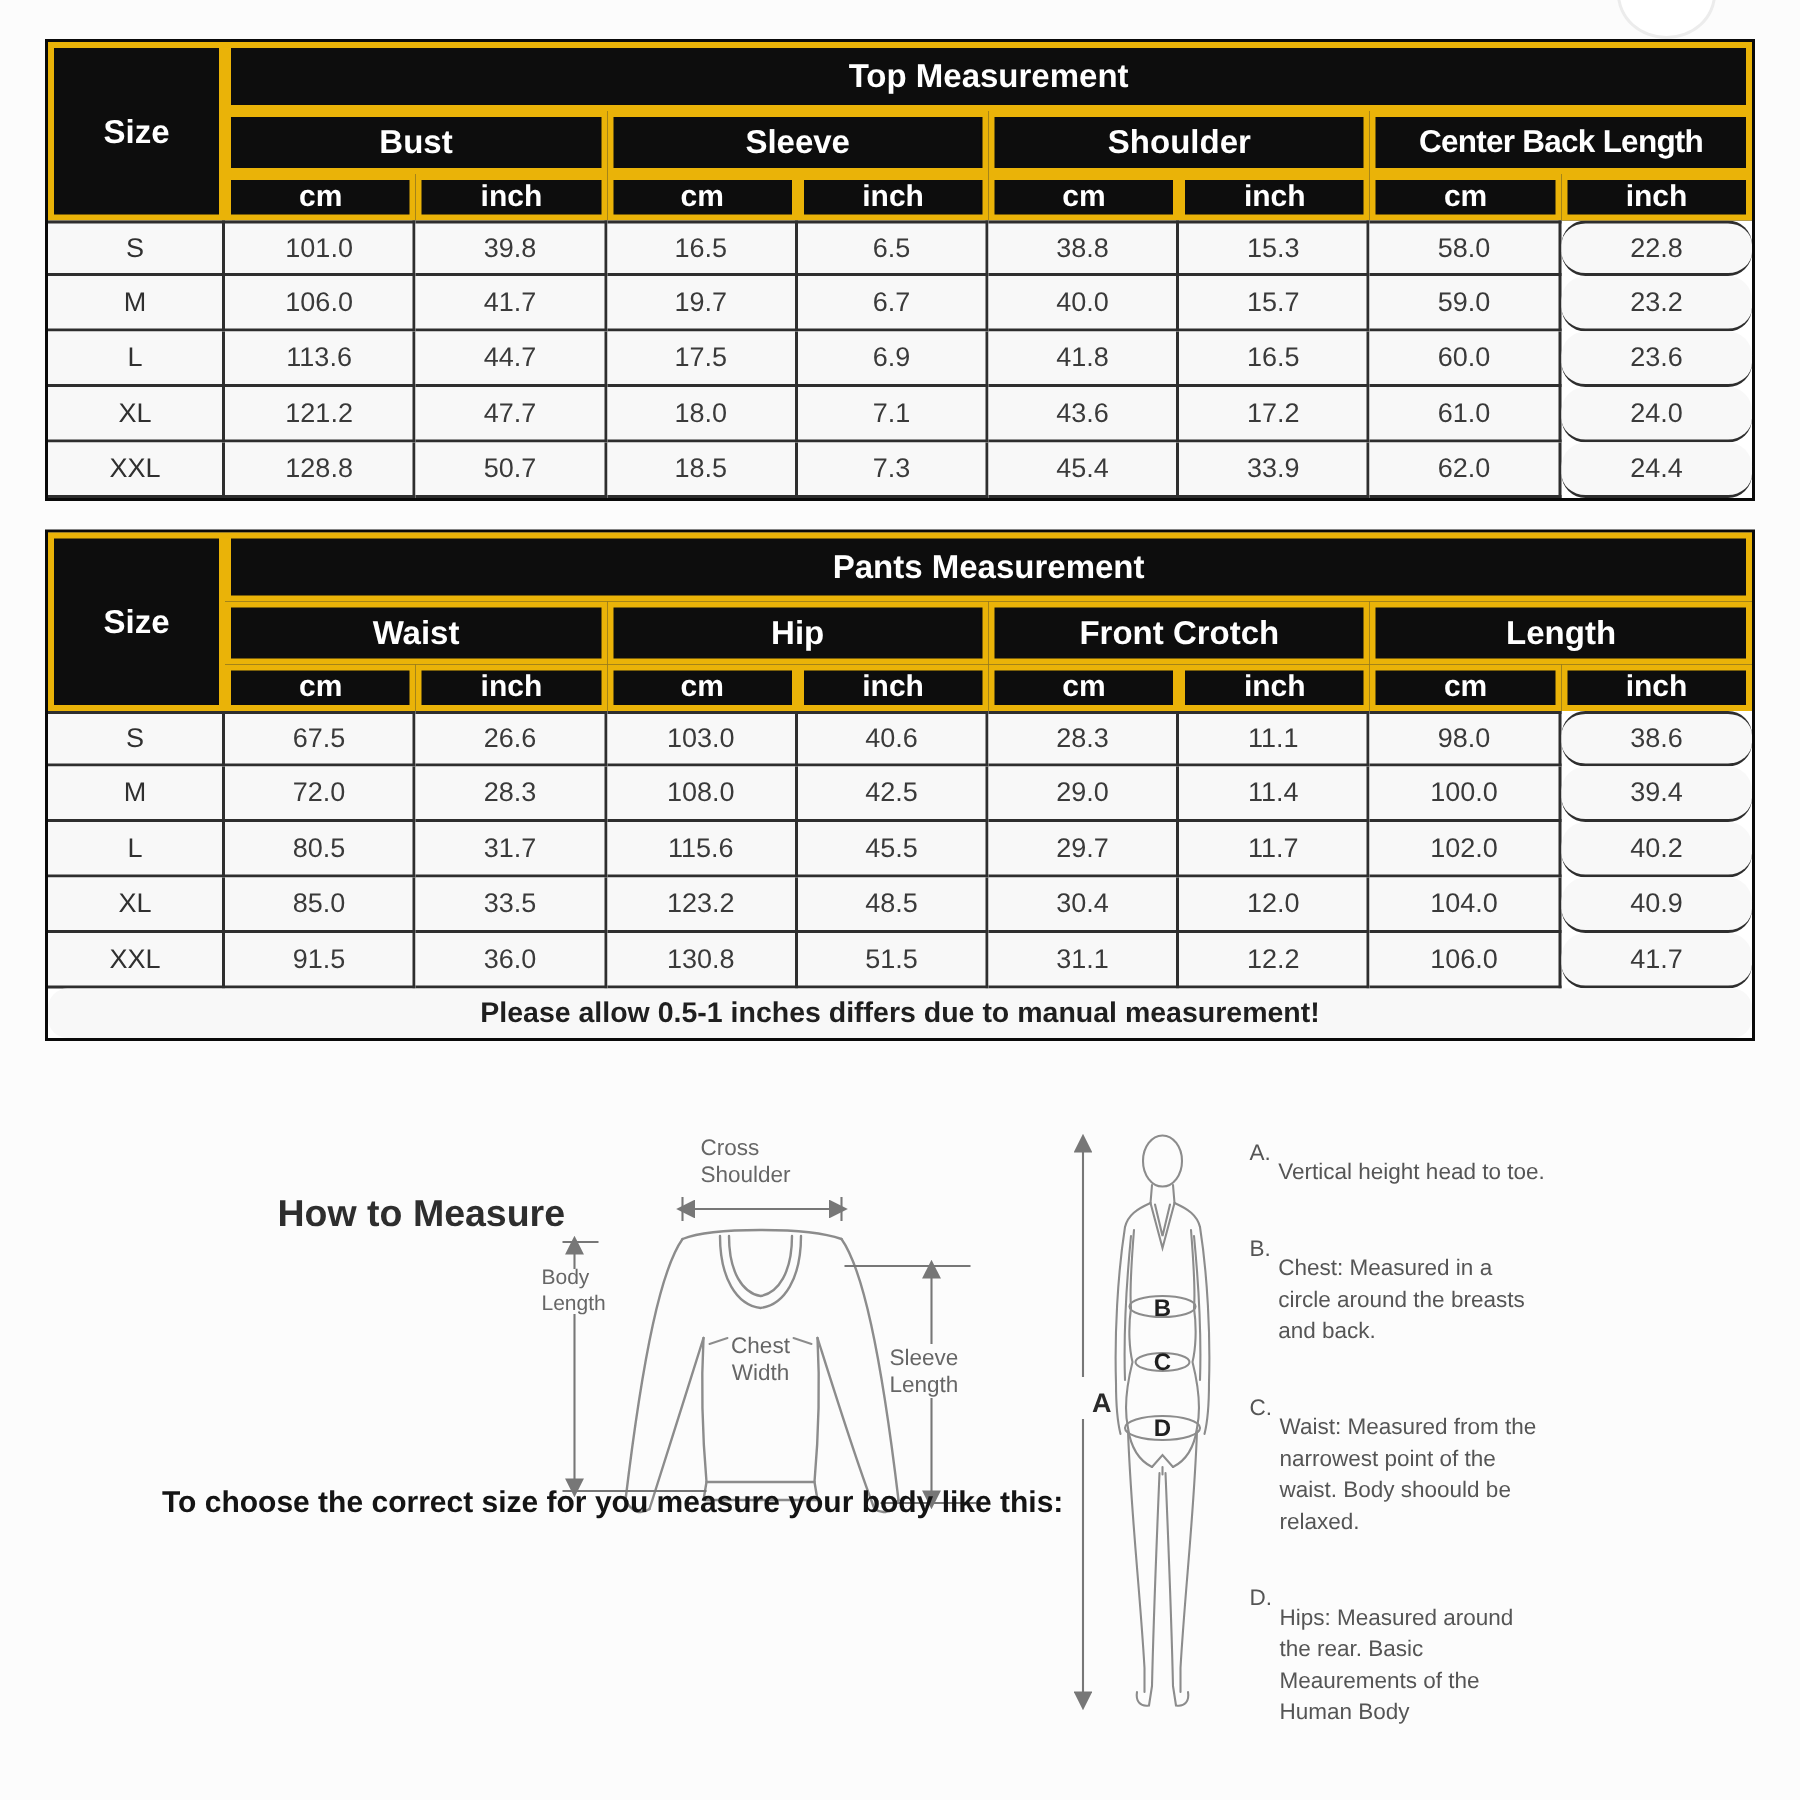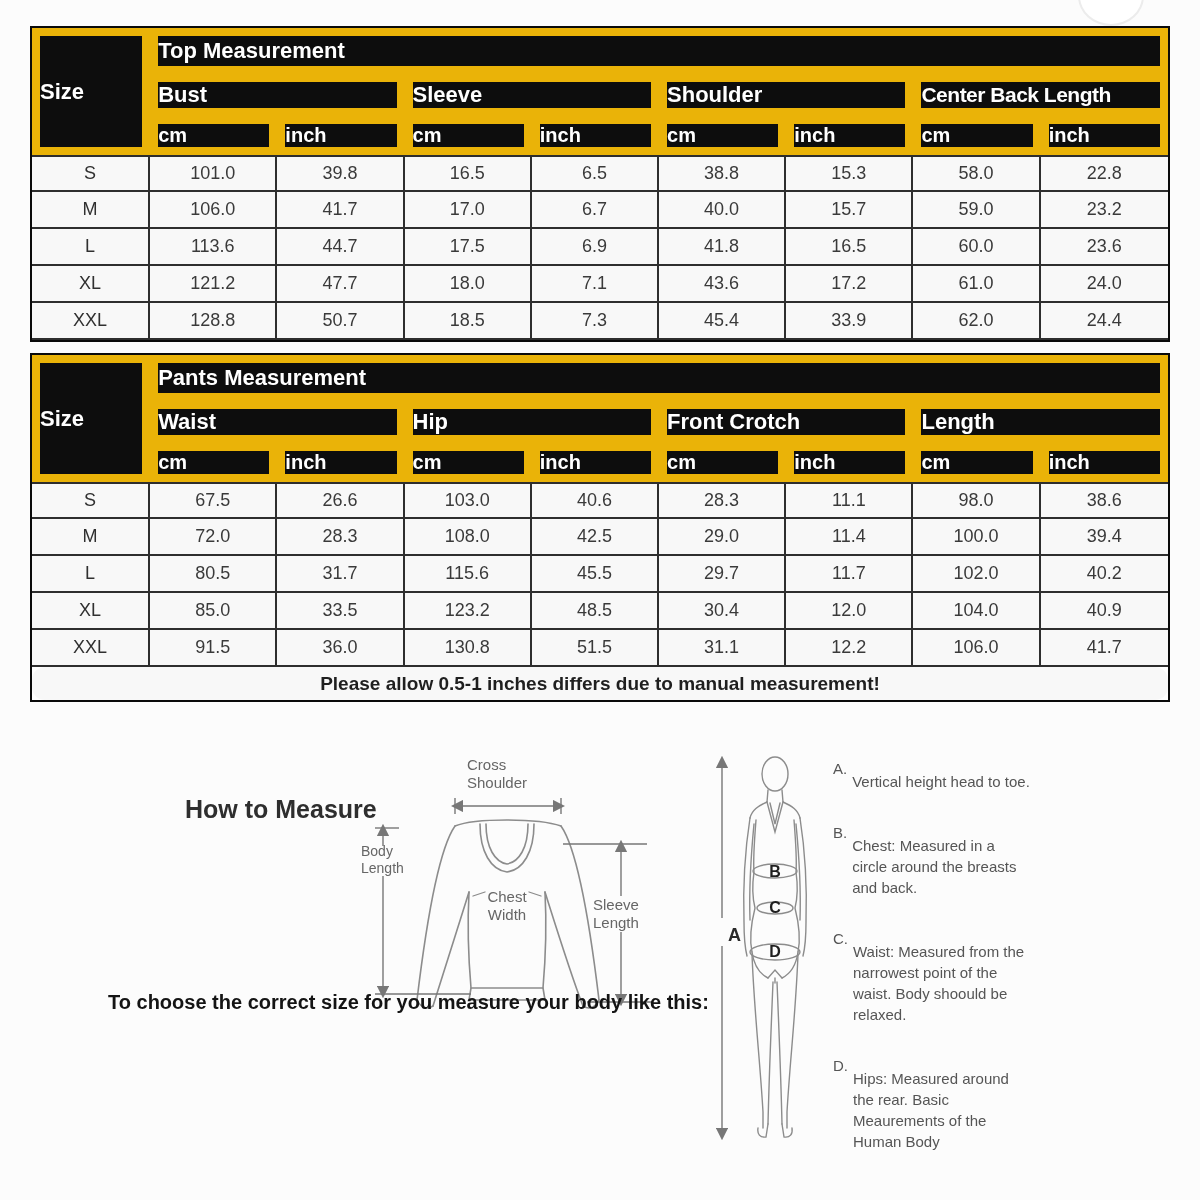--- a/index.html
+++ b/index.html
@@ -16,35 +16,35 @@
   }
   
   .tbl-wrap { position:absolute; left:30px; width:1140px; }
   .tbl-wrap.top { top:26px; }
   .tbl-wrap.pants { top:353px; }
   table.size-table {
     width:100%; border-collapse:separate; border-spacing:0;
     border:2px solid #0a0a0a; background:#ffffff; table-layout:fixed;
   }
   .hcell {
-    background:#0d0d0d; color:#ffffff; vertical-align:middle;
-    border:8px solid #eab308; font-weight:bold;
+    background:#0d0d0d; color:#ffffff; text-align:center; vertical-align:middle;
+    border:4px solid #eab308; font-weight:bold;
   }
   .title-cell  { height:46px; font-size:22px; }
   .group-cell  { height:42px; font-size:22px; }
   .unit-cell   { height:29px; font-size:20px; }
   .size-head   { font-size:22px; }
   .cbl { font-size:21px; letter-spacing:-0.5px; }
   .data-tbody td {
     background:#f8f8f8; text-align:center; vertical-align:middle;
     height:37px; font-size:18px; color:#3a3a3a;
     border-right:2px solid #2e2e2e; border-bottom:2px solid #2e2e2e;
   }
   .data-tbody tr:first-child td { border-top:2px solid #2e2e2e; }
-  .data-tbody td:last-child { border-right:0; }
+  .data-tbody td:last-child { border-right:0;border-radius:16px; }
   .data-tbody td.size-cell { color:#303030; }
   .note-row td {
     background:#f8f8f8; text-align:center; height:33px; vertical-align:middle;
     font-size:19px; font-weight:700; color:#1f1f1f;border-radius:13px;
   }
   
   .htm-title {
     position:absolute; left:185px; top:795px;
     font-size:25px; font-weight:600; color:#2e2e2e;
   }
@@ -117,21 +117,21 @@
             <td class="val-cell">6.5</td>
             <td class="val-cell">38.8</td>
             <td class="val-cell">15.3</td>
             <td class="val-cell">58.0</td>
             <td class="val-cell">22.8</td>
           </tr>
           <tr>
             <td class="size-cell">M</td>
             <td class="val-cell">106.0</td>
             <td class="val-cell">41.7</td>
-            <td class="val-cell">17.0</td>
+            <td class="val-cell">19.7</td>
             <td class="val-cell">6.7</td>
             <td class="val-cell">40.0</td>
             <td class="val-cell">15.7</td>
             <td class="val-cell">59.0</td>
             <td class="val-cell">23.2</td>
           </tr>
           <tr>
             <td class="size-cell">L</td>
             <td class="val-cell">113.6</td>
             <td class="val-cell">44.7</td>

